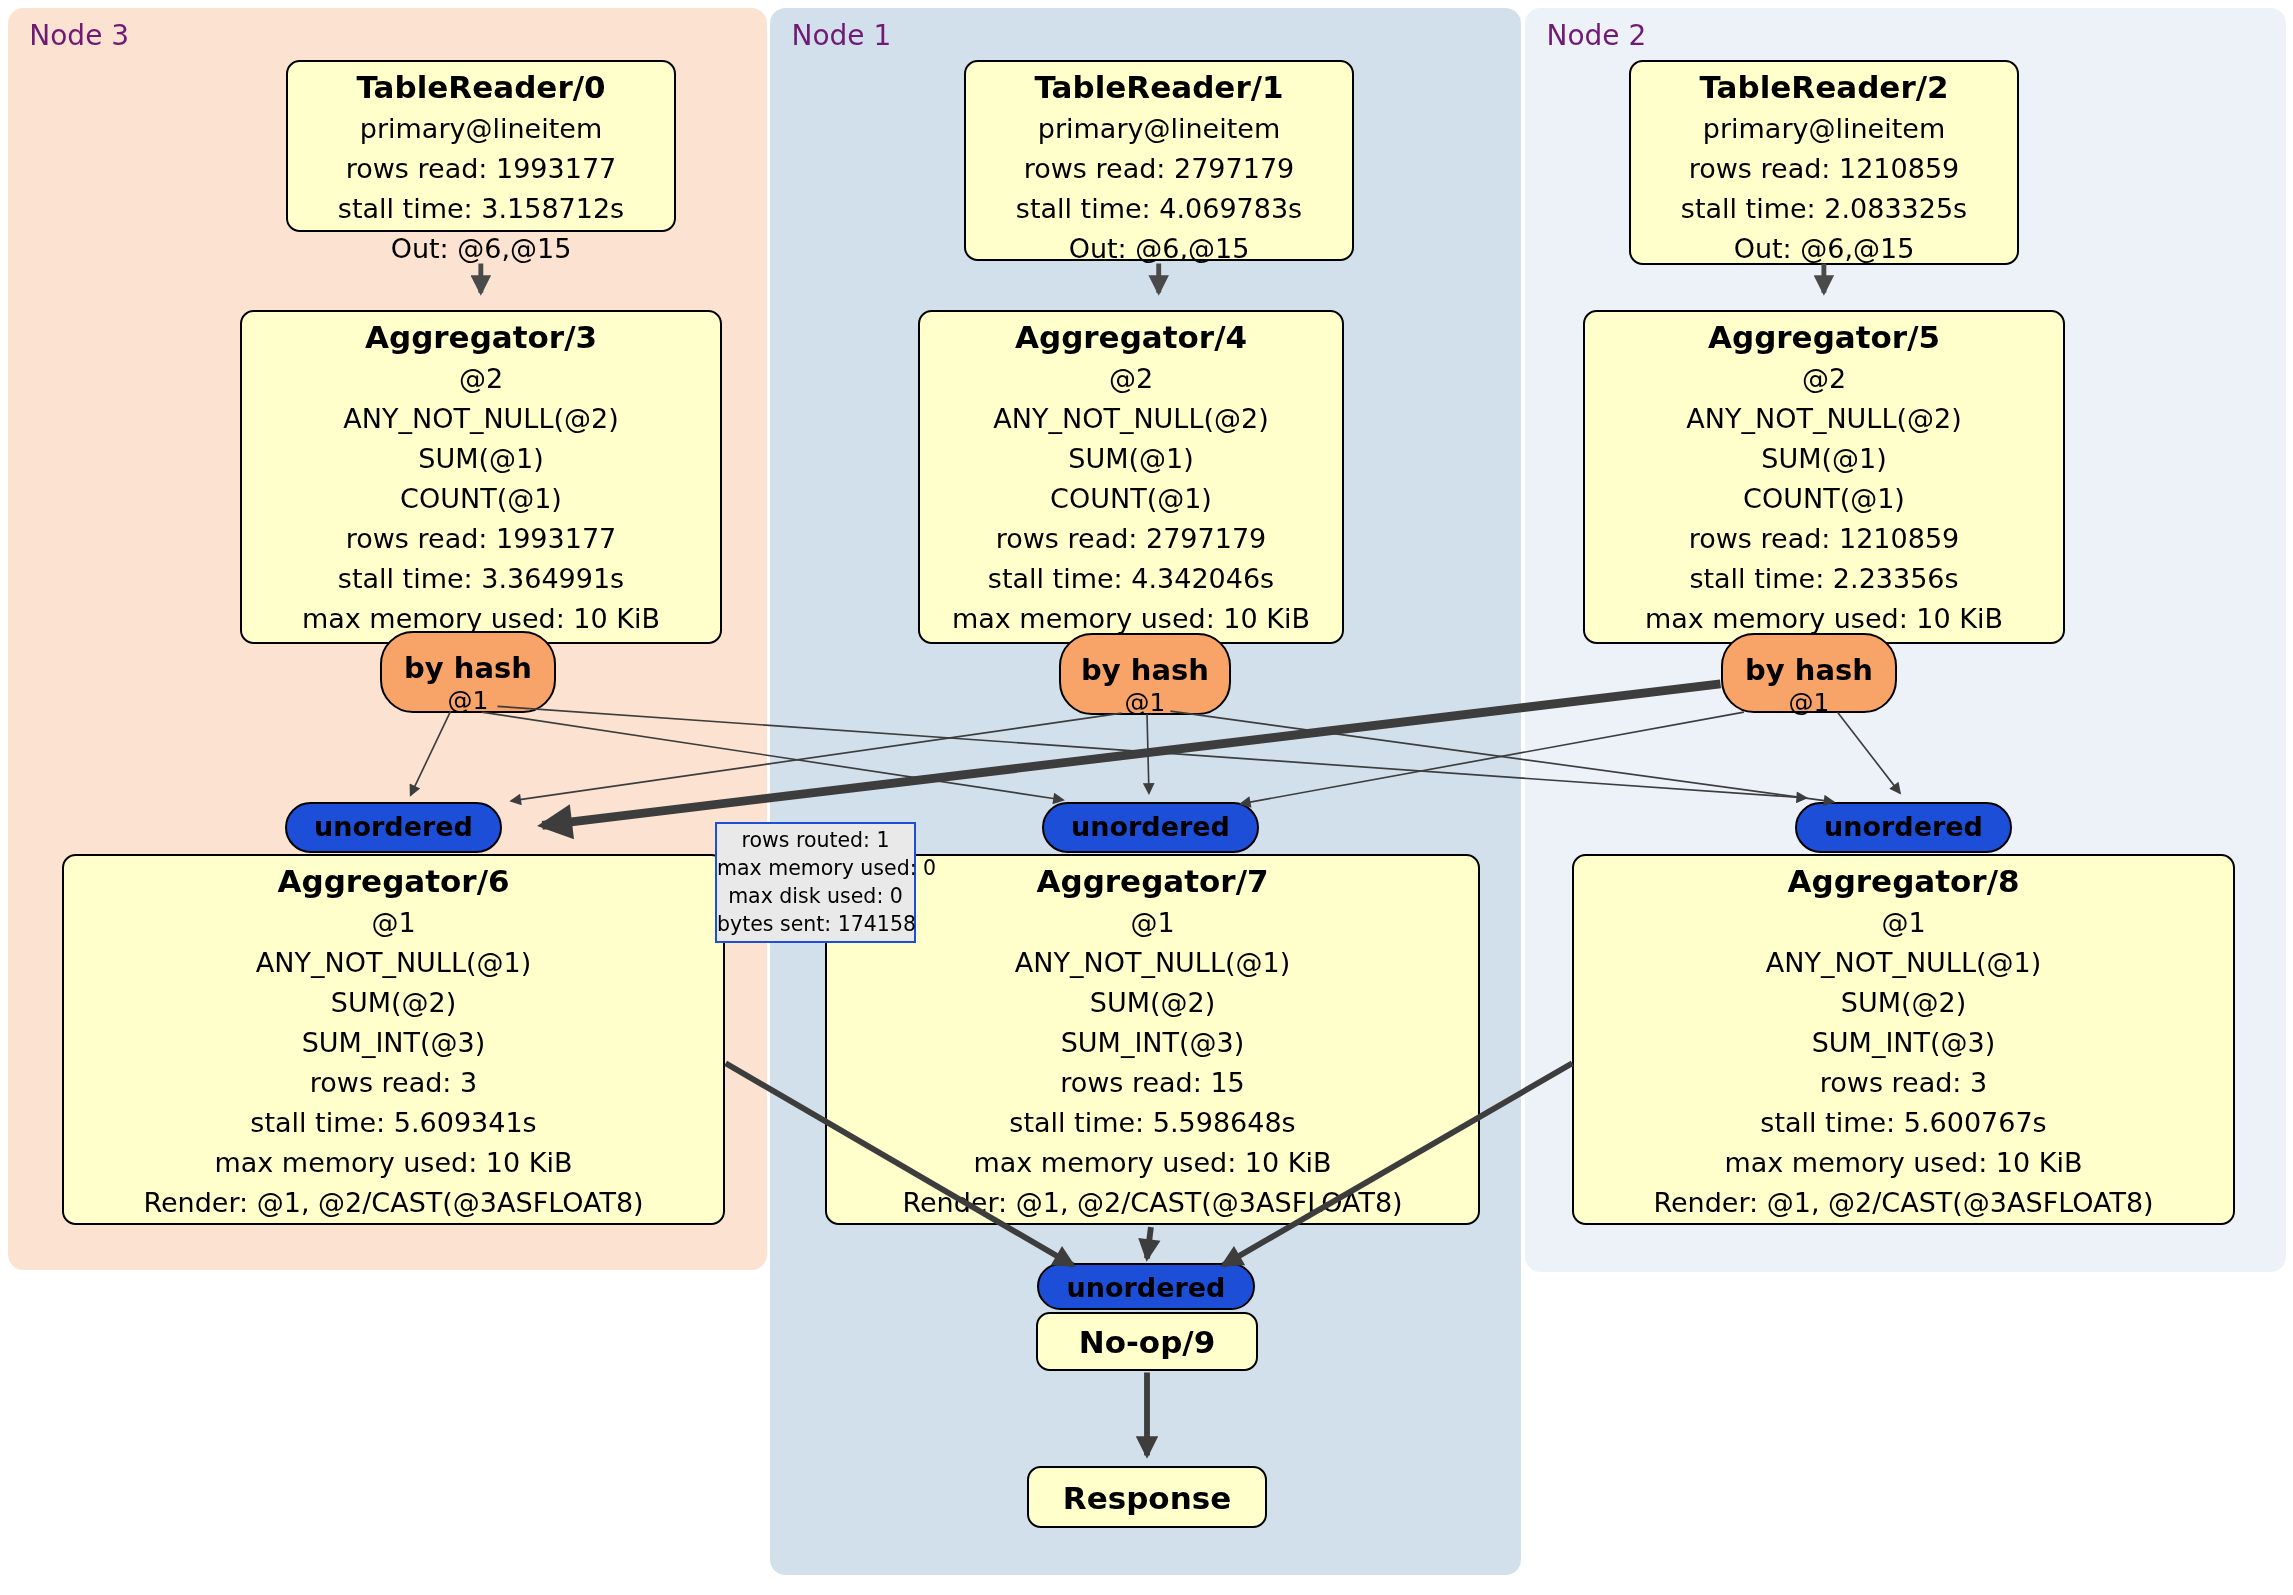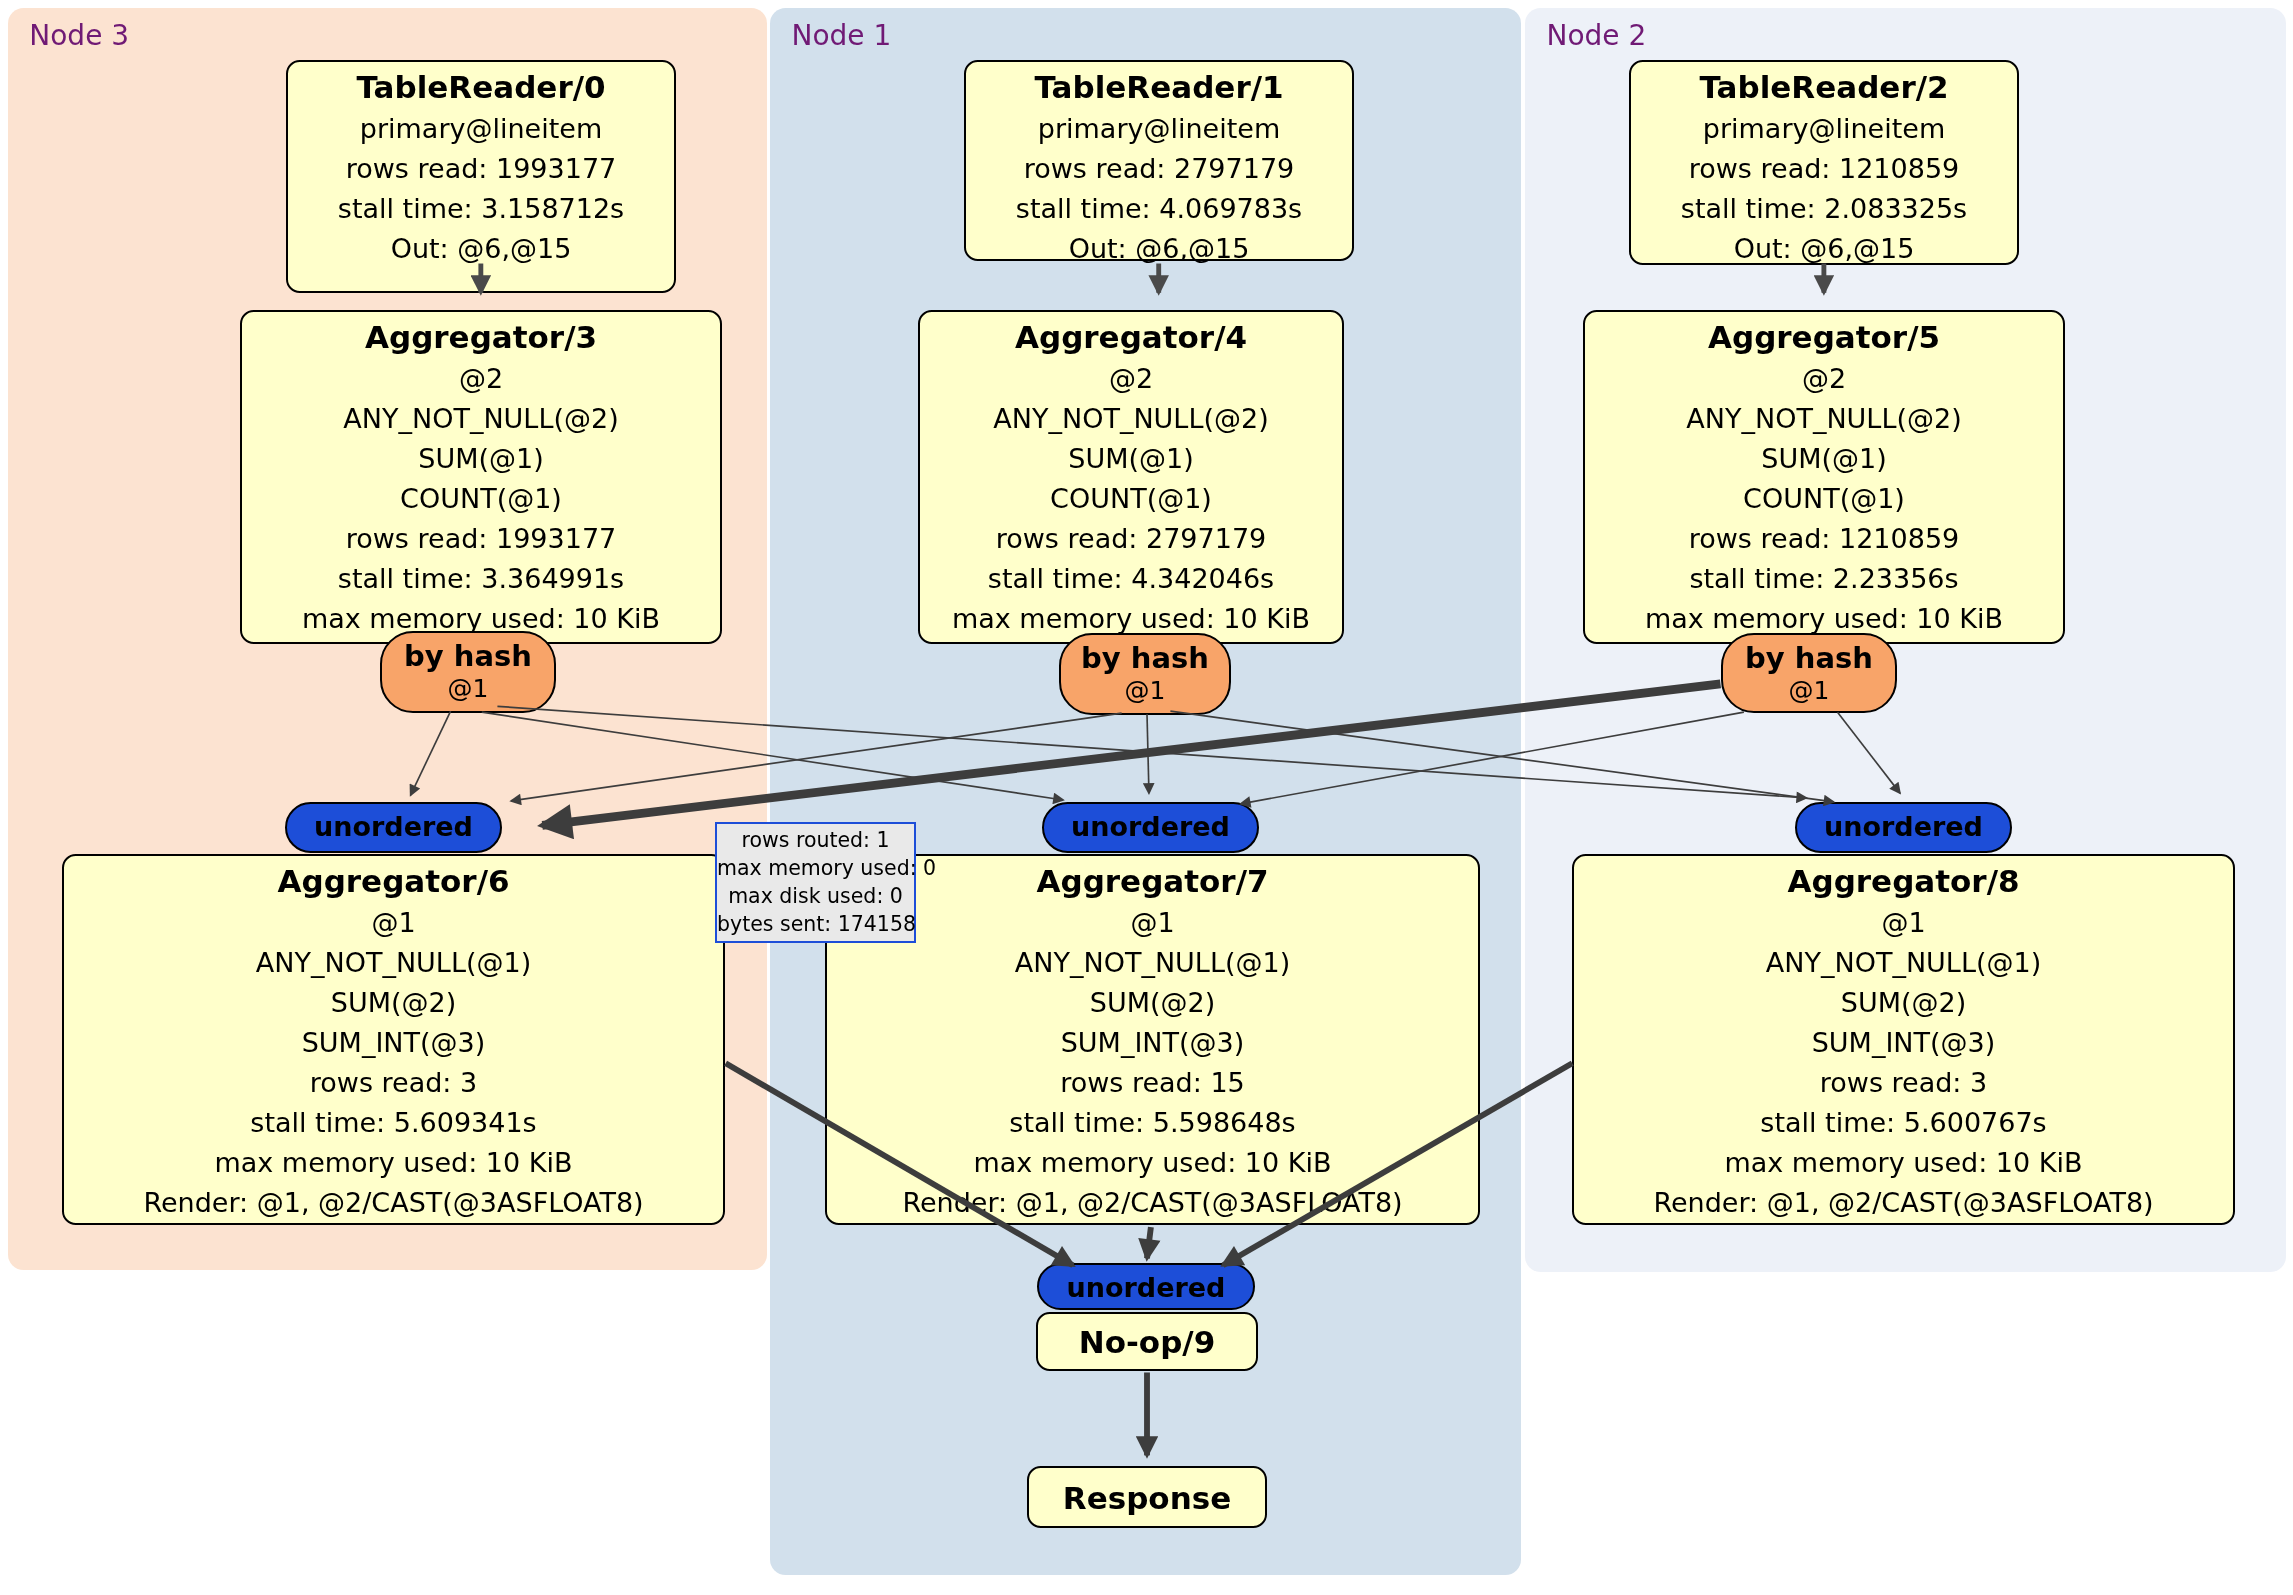--- a/index.html
+++ b/index.html
@@ -11,38 +11,38 @@
   #gnode3{left:7.8px;top:7.8px;width:759px;height:1262px;background:#fce3d1;}
   #gnode1{left:770px;top:7.8px;width:751px;height:1567px;background:#d2e0ec;}
   #gnode2{left:1525px;top:7.8px;width:761px;height:1264px;background:#edf1f8;}
   .group-label{position:absolute;left:21.5px;top:11.7px;font-size:28px;color:#701a75;}
 
   
   .proc{position:absolute;background:#ffffcb;border:2.4px solid #000;border-radius:13.7px;
         text-align:center;z-index:2;box-sizing:border-box;padding-top:3.9px;}
   .proc .title{font-weight:bold;font-size:31px;line-height:43px;white-space:nowrap;}
   .proc .line{font-size:27px;line-height:40px;white-space:nowrap;}
-  #tr0{left:286px;top:60px;width:390px;height:233px;}
+  #tr0{left:286px;top:60px;width:390px;height:172px;}
   #tr1{left:964px;top:60px;width:390px;height:201px;}
   #tr2{left:1629px;top:60px;width:390px;height:205px;}
   #agg3{left:240px;top:310px;width:482px;height:334px;}
   #agg4{left:918px;top:310px;width:426px;height:334px;}
   #agg5{left:1583px;top:310px;width:482px;height:334px;}
   #agg6{left:62px;top:854px;width:663px;height:371px;}
   #agg7{left:825px;top:854px;width:655px;height:371px;}
   #agg8{left:1572px;top:854px;width:663px;height:371px;}
   #noop{left:1036px;top:1312px;width:222px;height:59px;padding-top:0;}
   #noop .title{line-height:57px;}
   #response{left:1027px;top:1466px;width:240px;height:62px;padding-top:0;}
   #response .title{line-height:60px;}
 
   
   .router{position:absolute;border:2.4px solid #000;text-align:center;z-index:4;box-sizing:border-box;}
   .byhash{background:#f8a469;border-radius:33px;padding-top:5.9px;}
-  .byhash .rlabel{font-weight:bold;font-size:29px;line-height:35px;}
+  .byhash .rlabel{font-weight:bold;font-size:29px;line-height:35px;margin-top:12px;}
   .byhash .rsub{font-size:25px;line-height:29px;}
   .unordered{background:#1d4ed8;border-radius:26px;}
   .unordered .rlabel{font-weight:bold;font-size:27px;line-height:46px;}
   #byhash3{left:380px;top:631px;width:176px;height:82px;}
   #byhash4{left:1059px;top:633px;width:172px;height:82px;}
   #byhash5{left:1721px;top:633px;width:176px;height:80px;}
   #un6{left:285px;top:802px;width:217px;height:51px;}
   #un7{left:1042px;top:802px;width:217px;height:51px;}
   #un8{left:1795px;top:802px;width:217px;height:51px;}
   #unB{left:1037px;top:1263px;width:218px;height:47px;}

